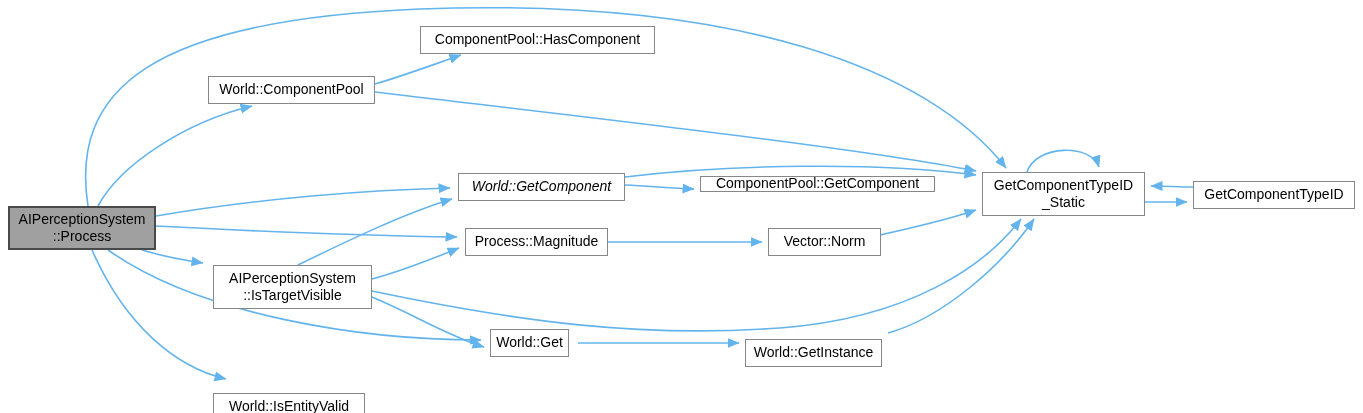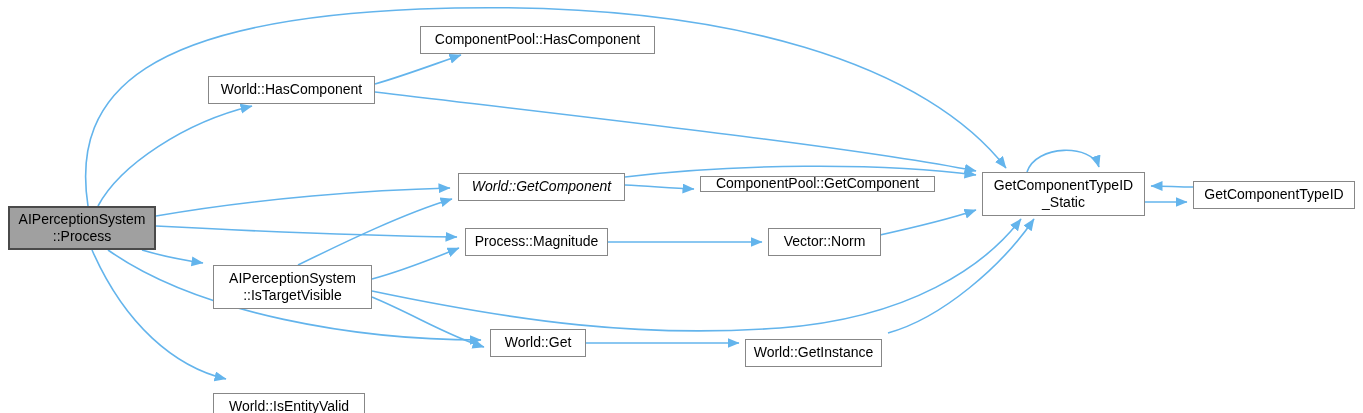--- a/index.html
+++ b/index.html
@@ -62,28 +62,28 @@
         <path d="M 578,343 C 628,343 686,343 739,343" class="edge" marker-end="url(#arrow)"></path>
         <path d="M 888,333 C 942,318 1002,266 1034,219" class="edge" marker-end="url(#arrow)"></path>
         <path d="M 1145,202 C 1160,202 1172,202 1187,202" class="edge" marker-end="url(#arrow)"></path>
         <path d="M 1193,187 C 1178,187 1166,186 1151,186" class="edge" marker-end="url(#arrow)"></path>
         <path d="M 1027,172 C 1036,144 1092,144 1099,167" class="edge" marker-end="url(#arrow)"></path>
       </g>
   </svg>
   <div id="node-layer">
       <div class="node active" style="left: 8px; top: 206px; width: 148px; height: 44px;">AIPerceptionSystem
 ::Process</div>
-      <div class="node" style="left: 208px; top: 76px; width: 167px; height: 28px;">World::HasComponent</div>
+      <div class="node" style="left: 208px; top: 76px; width: 167px; height: 28px;">World::ComponentPool</div>
       <div class="node" style="left: 420px; top: 26px; width: 235px; height: 28px;">ComponentPool::HasComponent</div>
       <div class="node" style="left: 458px; top: 173px; width: 167px; height: 28px; font-style: italic;">World::GetComponent</div>
       <div class="node" style="left: 700px; top: 176px; width: 235px; height: 16px;">ComponentPool::GetComponent</div>
       <div class="node" style="left: 982px; top: 172px; width: 163px; height: 44px;">GetComponentTypeID
 _Static</div>
       <div class="node" style="left: 1193px; top: 181px; width: 162px; height: 28px;">GetComponentTypeID</div>
       <div class="node" style="left: 465px; top: 228px; width: 143px; height: 28px;">Process::Magnitude</div>
       <div class="node" style="left: 768px; top: 228px; width: 113px; height: 28px;">Vector::Norm</div>
       <div class="node" style="left: 213px; top: 265px; width: 159px; height: 44px;">AIPerceptionSystem
 ::IsTargetVisible</div>
-      <div class="node" style="left: 490px; top: 329px; width: 96px; height: 28px;">World::Get</div>
+      <div class="node" style="left: 490px; top: 329px; width: 79px; height: 28px;">World::Get</div>
       <div class="node" style="left: 745px; top: 339px; width: 137px; height: 28px;">World::GetInstance</div>
       <div class="node" style="left: 213px; top: 393px; width: 152px; height: 28px;">World::IsEntityValid</div>
     </div>
 </div>
 
 </body></html>

